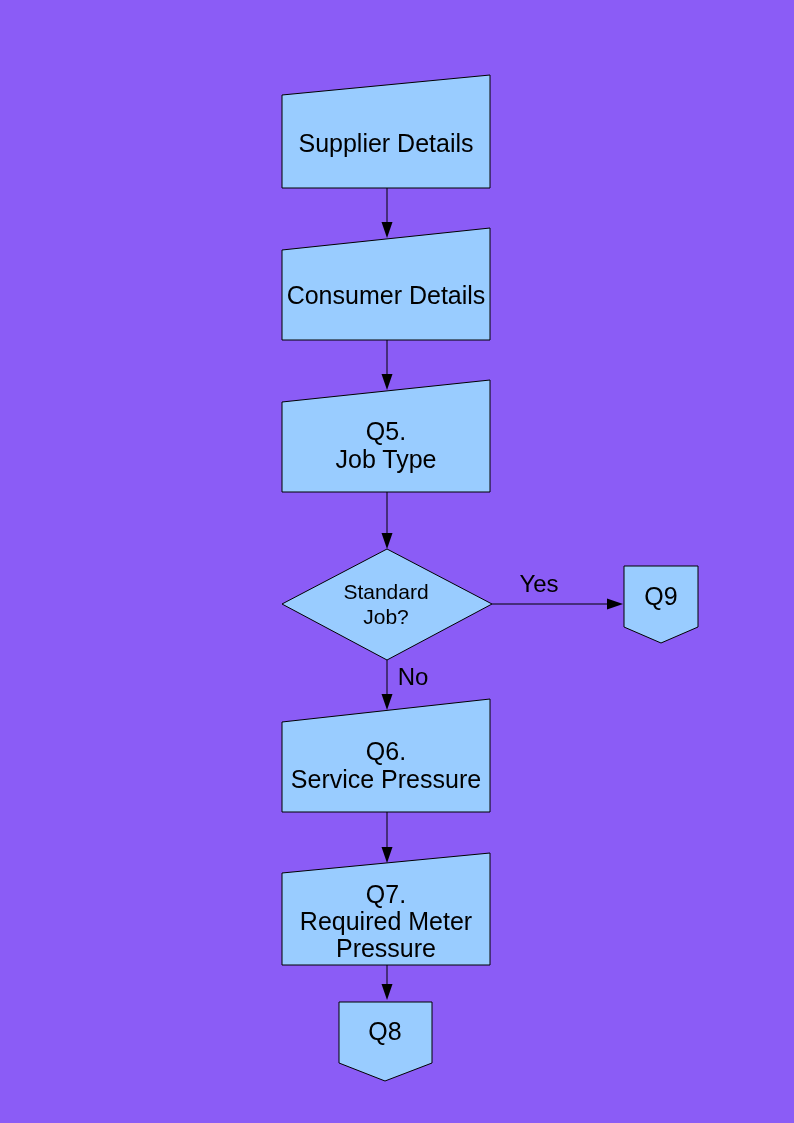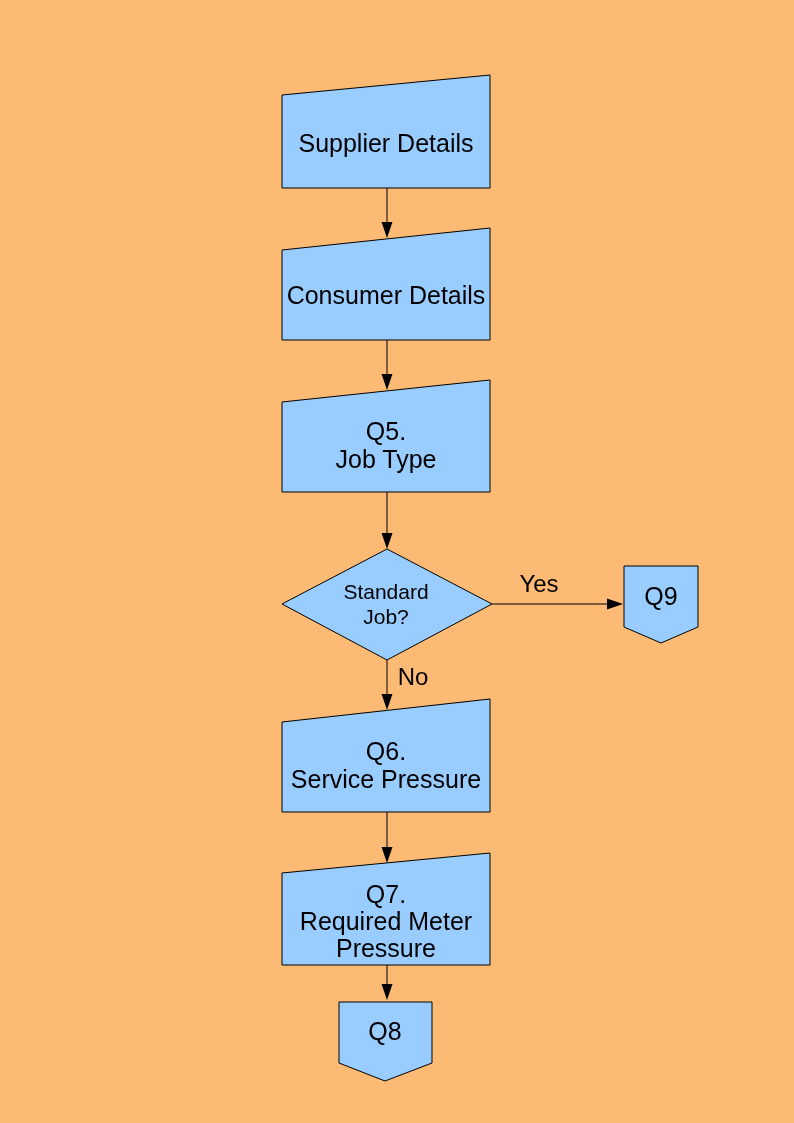--- a/index.html
+++ b/index.html
@@ -7,21 +7,21 @@
     padding: 0;
     background: #ffffff;
     width: 794px;
     height: 1123px;
     overflow: hidden;
   }
   .page {
     position: relative;
     width: 794px;
     height: 1123px;
-    background: #fdba74;
+    background: #8b5cf6;
   }
   svg.flowchart {
     display: block;
     width: 794px;
     height: 1123px;
   }
   svg.flowchart .shape {
     stroke-width: 1;
   }
   svg.flowchart .edge-line {

